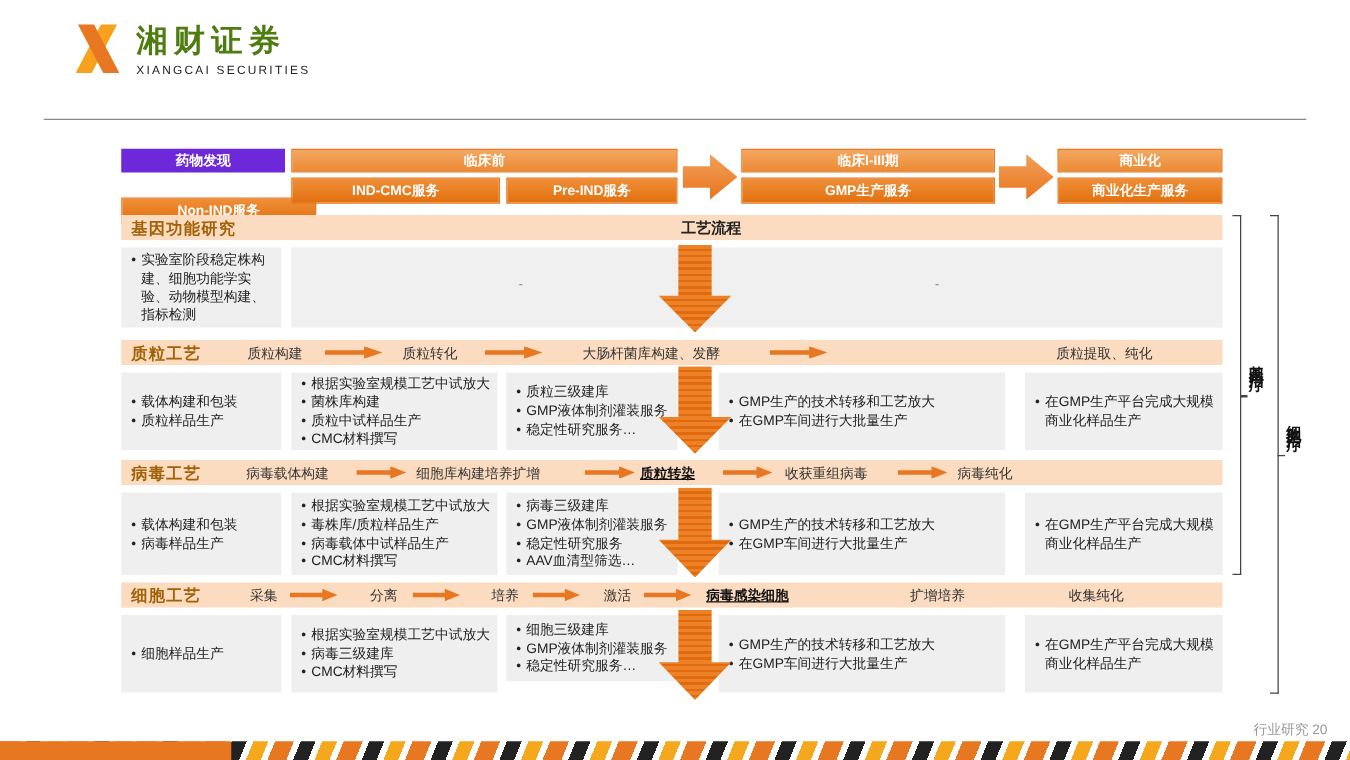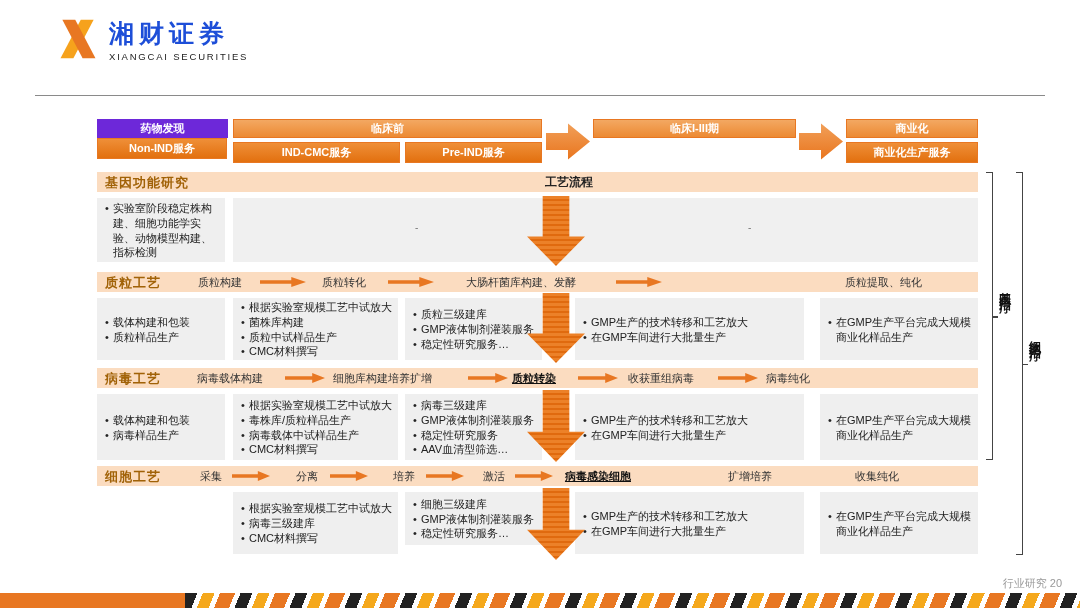--- a/index.html
+++ b/index.html
@@ -4,21 +4,21 @@
 <style>
   * { margin:0; padding:0; box-sizing:border-box; }
   html,body { background:#ffffff; }
   body { font-family:"Liberation Sans","DejaVu Sans",sans-serif; }
   .slide { position:relative; width:1080px; height:608px; background:#fff; overflow:hidden; }
 
   
   .logo { position:absolute; left:55px; top:16px; display:flex; align-items:flex-start; }
   .logo-icon { width:46px; height:46px; }
   .logo-text { margin-left:8px; padding-top:4px; }
-  .logo-cn { font-size:25px; font-weight:bold; color:#1d4ed8; letter-spacing:5px; line-height:1.1; }
+  .logo-cn { font-size:25px; font-weight:bold; color:#4d7c0f; letter-spacing:5px; line-height:1.1; }
   .logo-en { font-size:9.5px; color:#222; letter-spacing:1.8px; margin-top:3px; }
   .slide-title { position:absolute; right:35px; top:52px; font-size:20px; font-weight:bold; color:#E8490F; letter-spacing:1px; }
   .header-rule { position:absolute; left:35px; right:35px; top:95px; border-top:1px solid #8a8a8a; }
 
   
   .stage { position:absolute; display:flex; align-items:center; justify-content:center;
            color:#fff; font-weight:bold; font-size:11px; white-space:nowrap; }
   .stage-light { background:#6d28d9; }
   .stage-mid   { background:linear-gradient(180deg,#F3A862,#EC8A33); border:1px solid #E87722; }
   .stage-solid { background:linear-gradient(180deg,#EF8F38,#E2700F); border:1px solid #E87722; }
@@ -78,23 +78,24 @@
       <div class="logo-en">XIANGCAI SECURITIES</div>
     </div>
   </div>
   <div class="header-rule"></div>
 
   <div class="stage stage-light" style="left:97px;top:119px;width:131px;height:19px">药物发现</div>
   <div class="stage stage-mid" style="left:233px;top:119px;width:309px;height:19px">临床前</div>
   <div class="stage stage-mid" style="left:593px;top:119px;width:203px;height:19px">临床I-III期</div>
   <div class="stage stage-mid" style="left:846px;top:119px;width:132px;height:19px">商业化</div>
 
-  <div class="stage stage-solid" style="left:97px;top:138px;width:130px;height:21px">Non-IND服务</div>
+  <div class="stage stage-solid" style="left:97px;top:158px;width:156px;height:21px">Non-IND服务</div>
   <div class="stage stage-solid" style="left:233px;top:142px;width:167px;height:21px">IND-CMC服务</div>
   <div class="stage stage-solid" style="left:405px;top:142px;width:137px;height:21px">Pre-IND服务</div>
+  <div class="stage stage-solid" style="left:593px;top:142px;width:203px;height:21px">GMP生产服务</div>
   <div class="stage stage-solid" style="left:846px;top:142px;width:132px;height:21px">商业化生产服务</div>
 
   <div class="big-right-arrow" style="left:546px;top:120px;width:44px;height:43px"></div>
   <div class="big-right-arrow" style="left:799px;top:120px;width:44px;height:43px"></div>
 
   <div class="band" style="top:172px">
     <span class="band-title">基因功能研究</span>
     <span class="flow-label">工艺流程</span>
   </div>
 
@@ -188,20 +189,23 @@
     <span class="h-arrow" style="left:233px;width:38px"></span>
     <span class="step" style="left:296px">培养</span>
     <span class="h-arrow" style="left:329px;width:38px"></span>
     <span class="step" style="left:386px">激活</span>
     <span class="h-arrow" style="left:418px;width:38px"></span>
     <span class="step em" style="left:468px">病毒感染细胞</span>
     <span class="step" style="left:631px">扩增培养</span>
     <span class="step" style="left:758px">收集纯化</span>
   </div>
 
+  <div class="gbox" style="left:97px;top:492px;width:128px;height:62px">
+    <div class="bullet">细胞样品生产</div>
+  </div>
   <div class="gbox" style="left:233px;top:492px;width:165px;height:62px">
     <div class="bullet">根据实验室规模工艺中试放大</div>
     <div class="bullet">病毒三级建库</div>
     <div class="bullet">CMC材料撰写</div>
   </div>
   <div class="gbox" style="left:405px;top:492px;width:137px;height:53px">
     <div class="bullet">细胞三级建库</div>
     <div class="bullet">GMP液体制剂灌装服务</div>
     <div class="bullet">稳定性研究服务…</div>
   </div>

